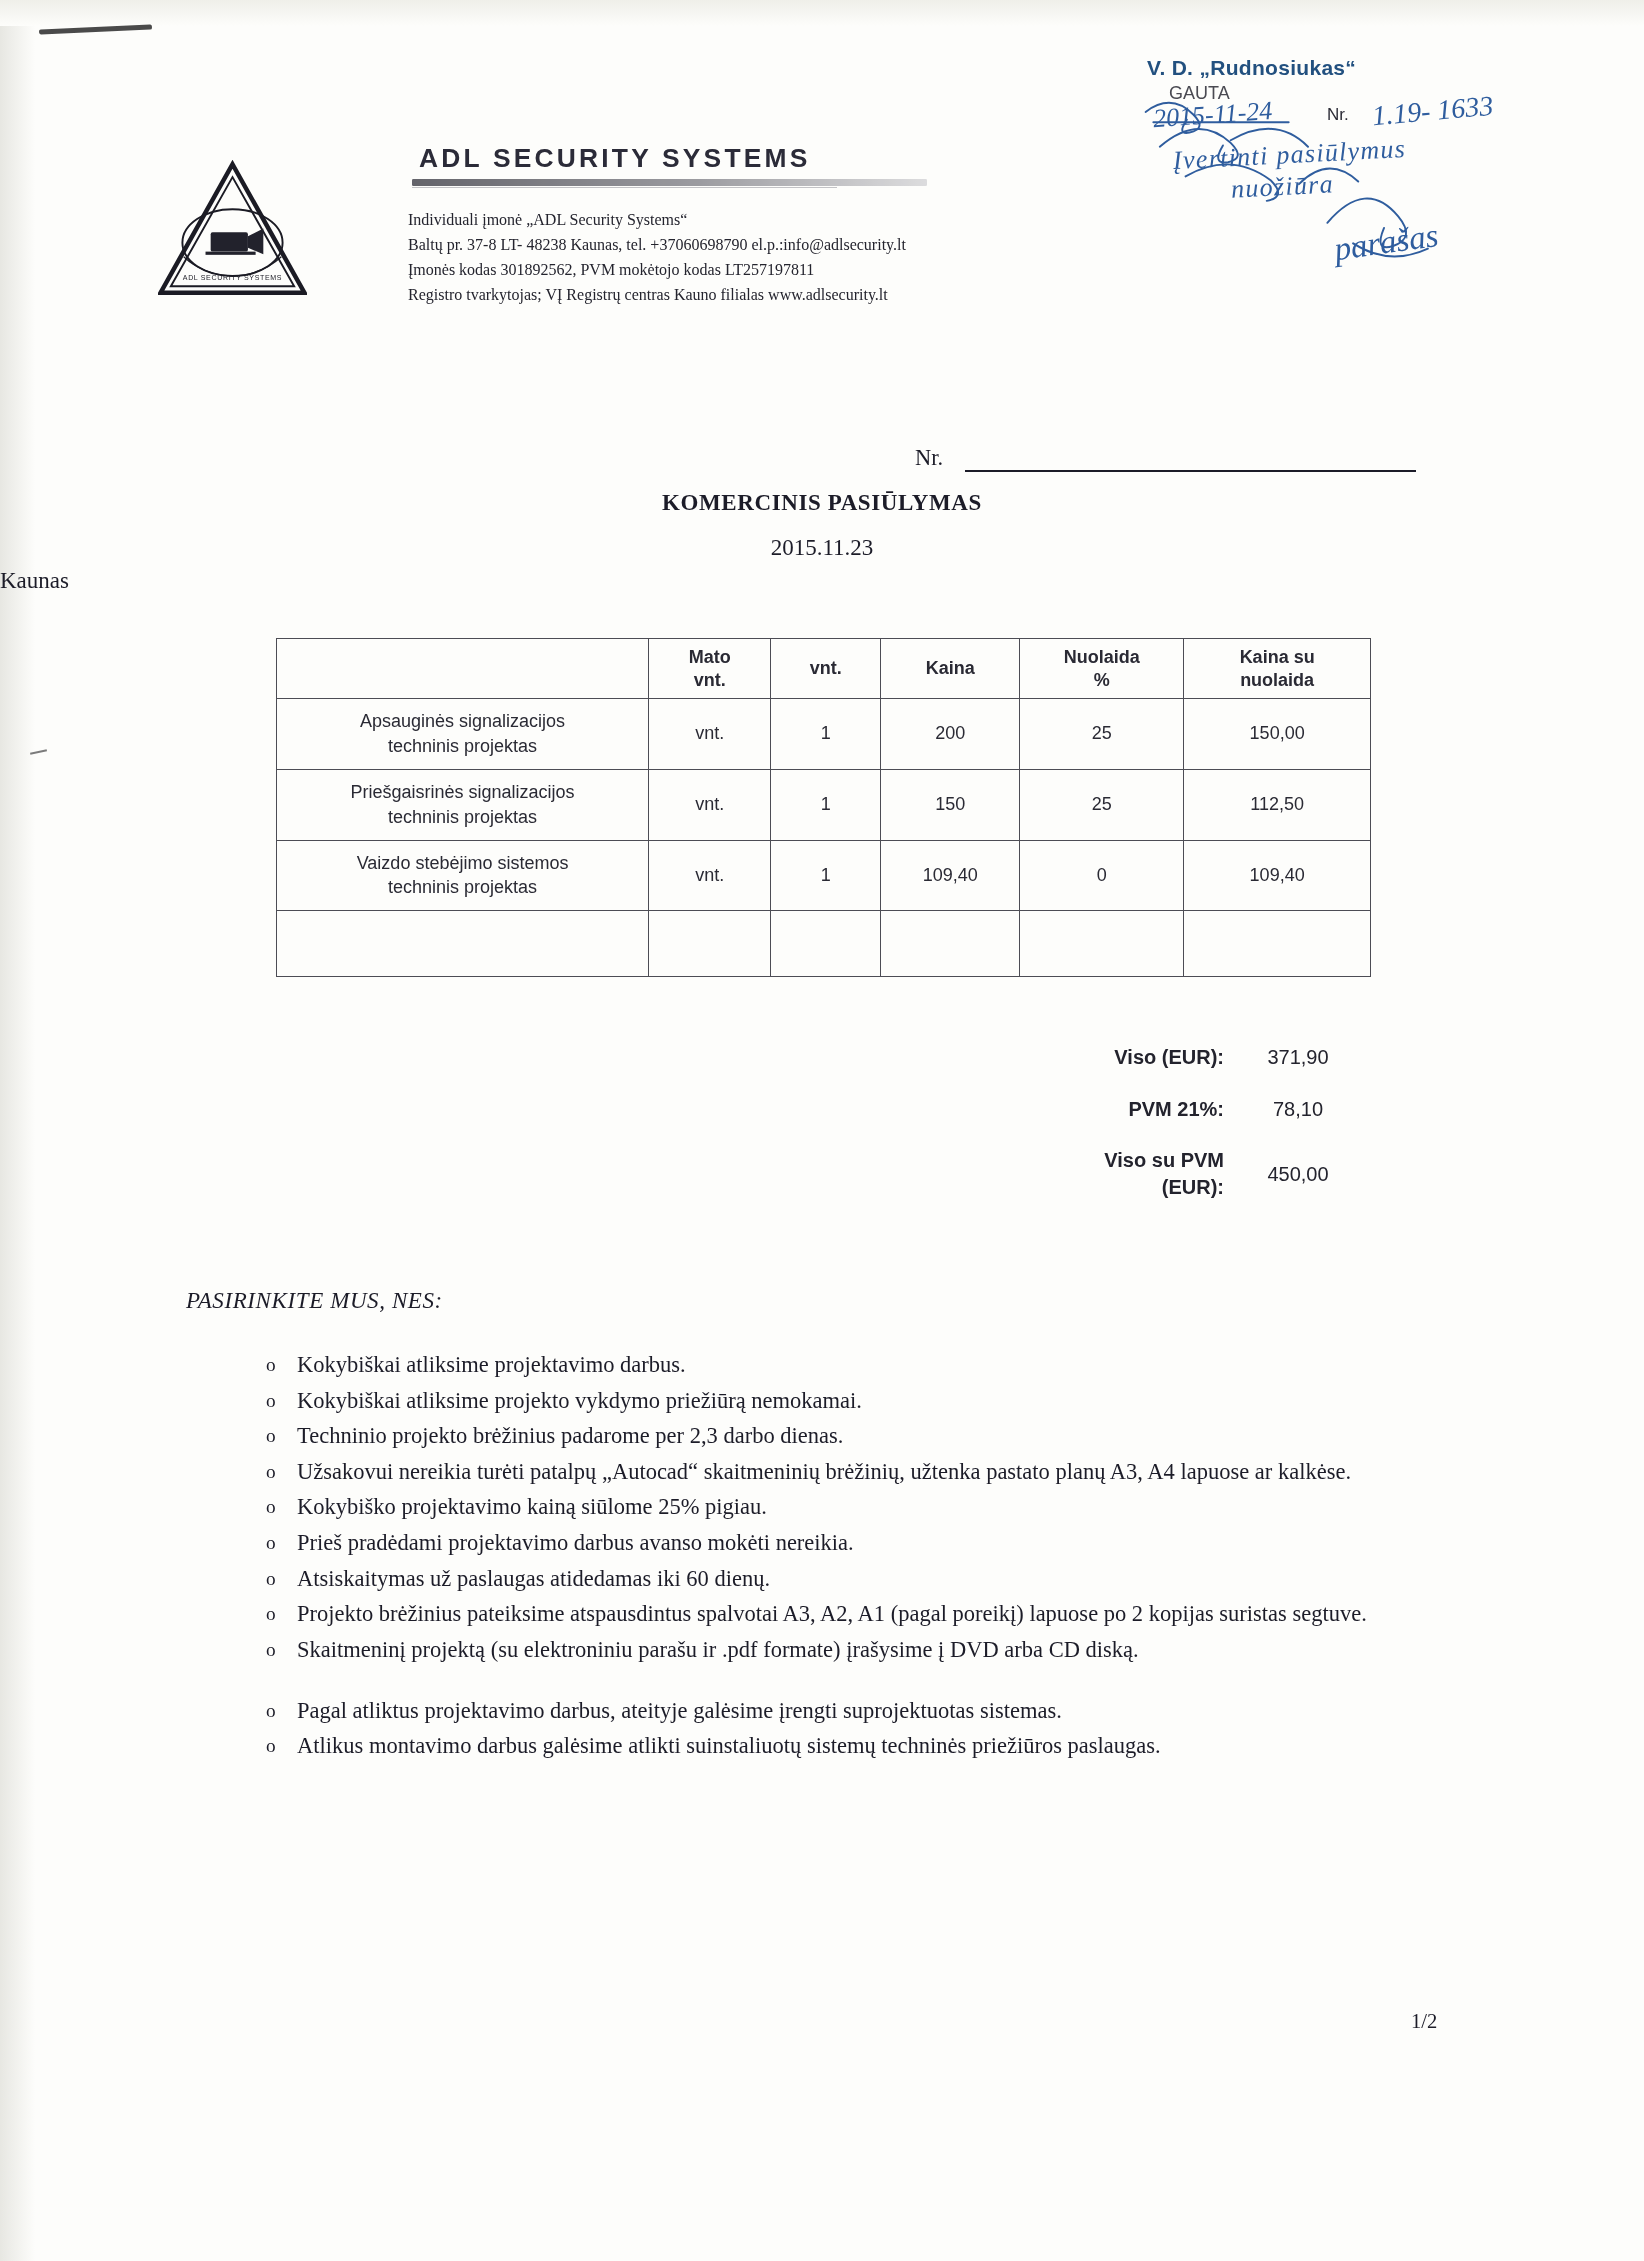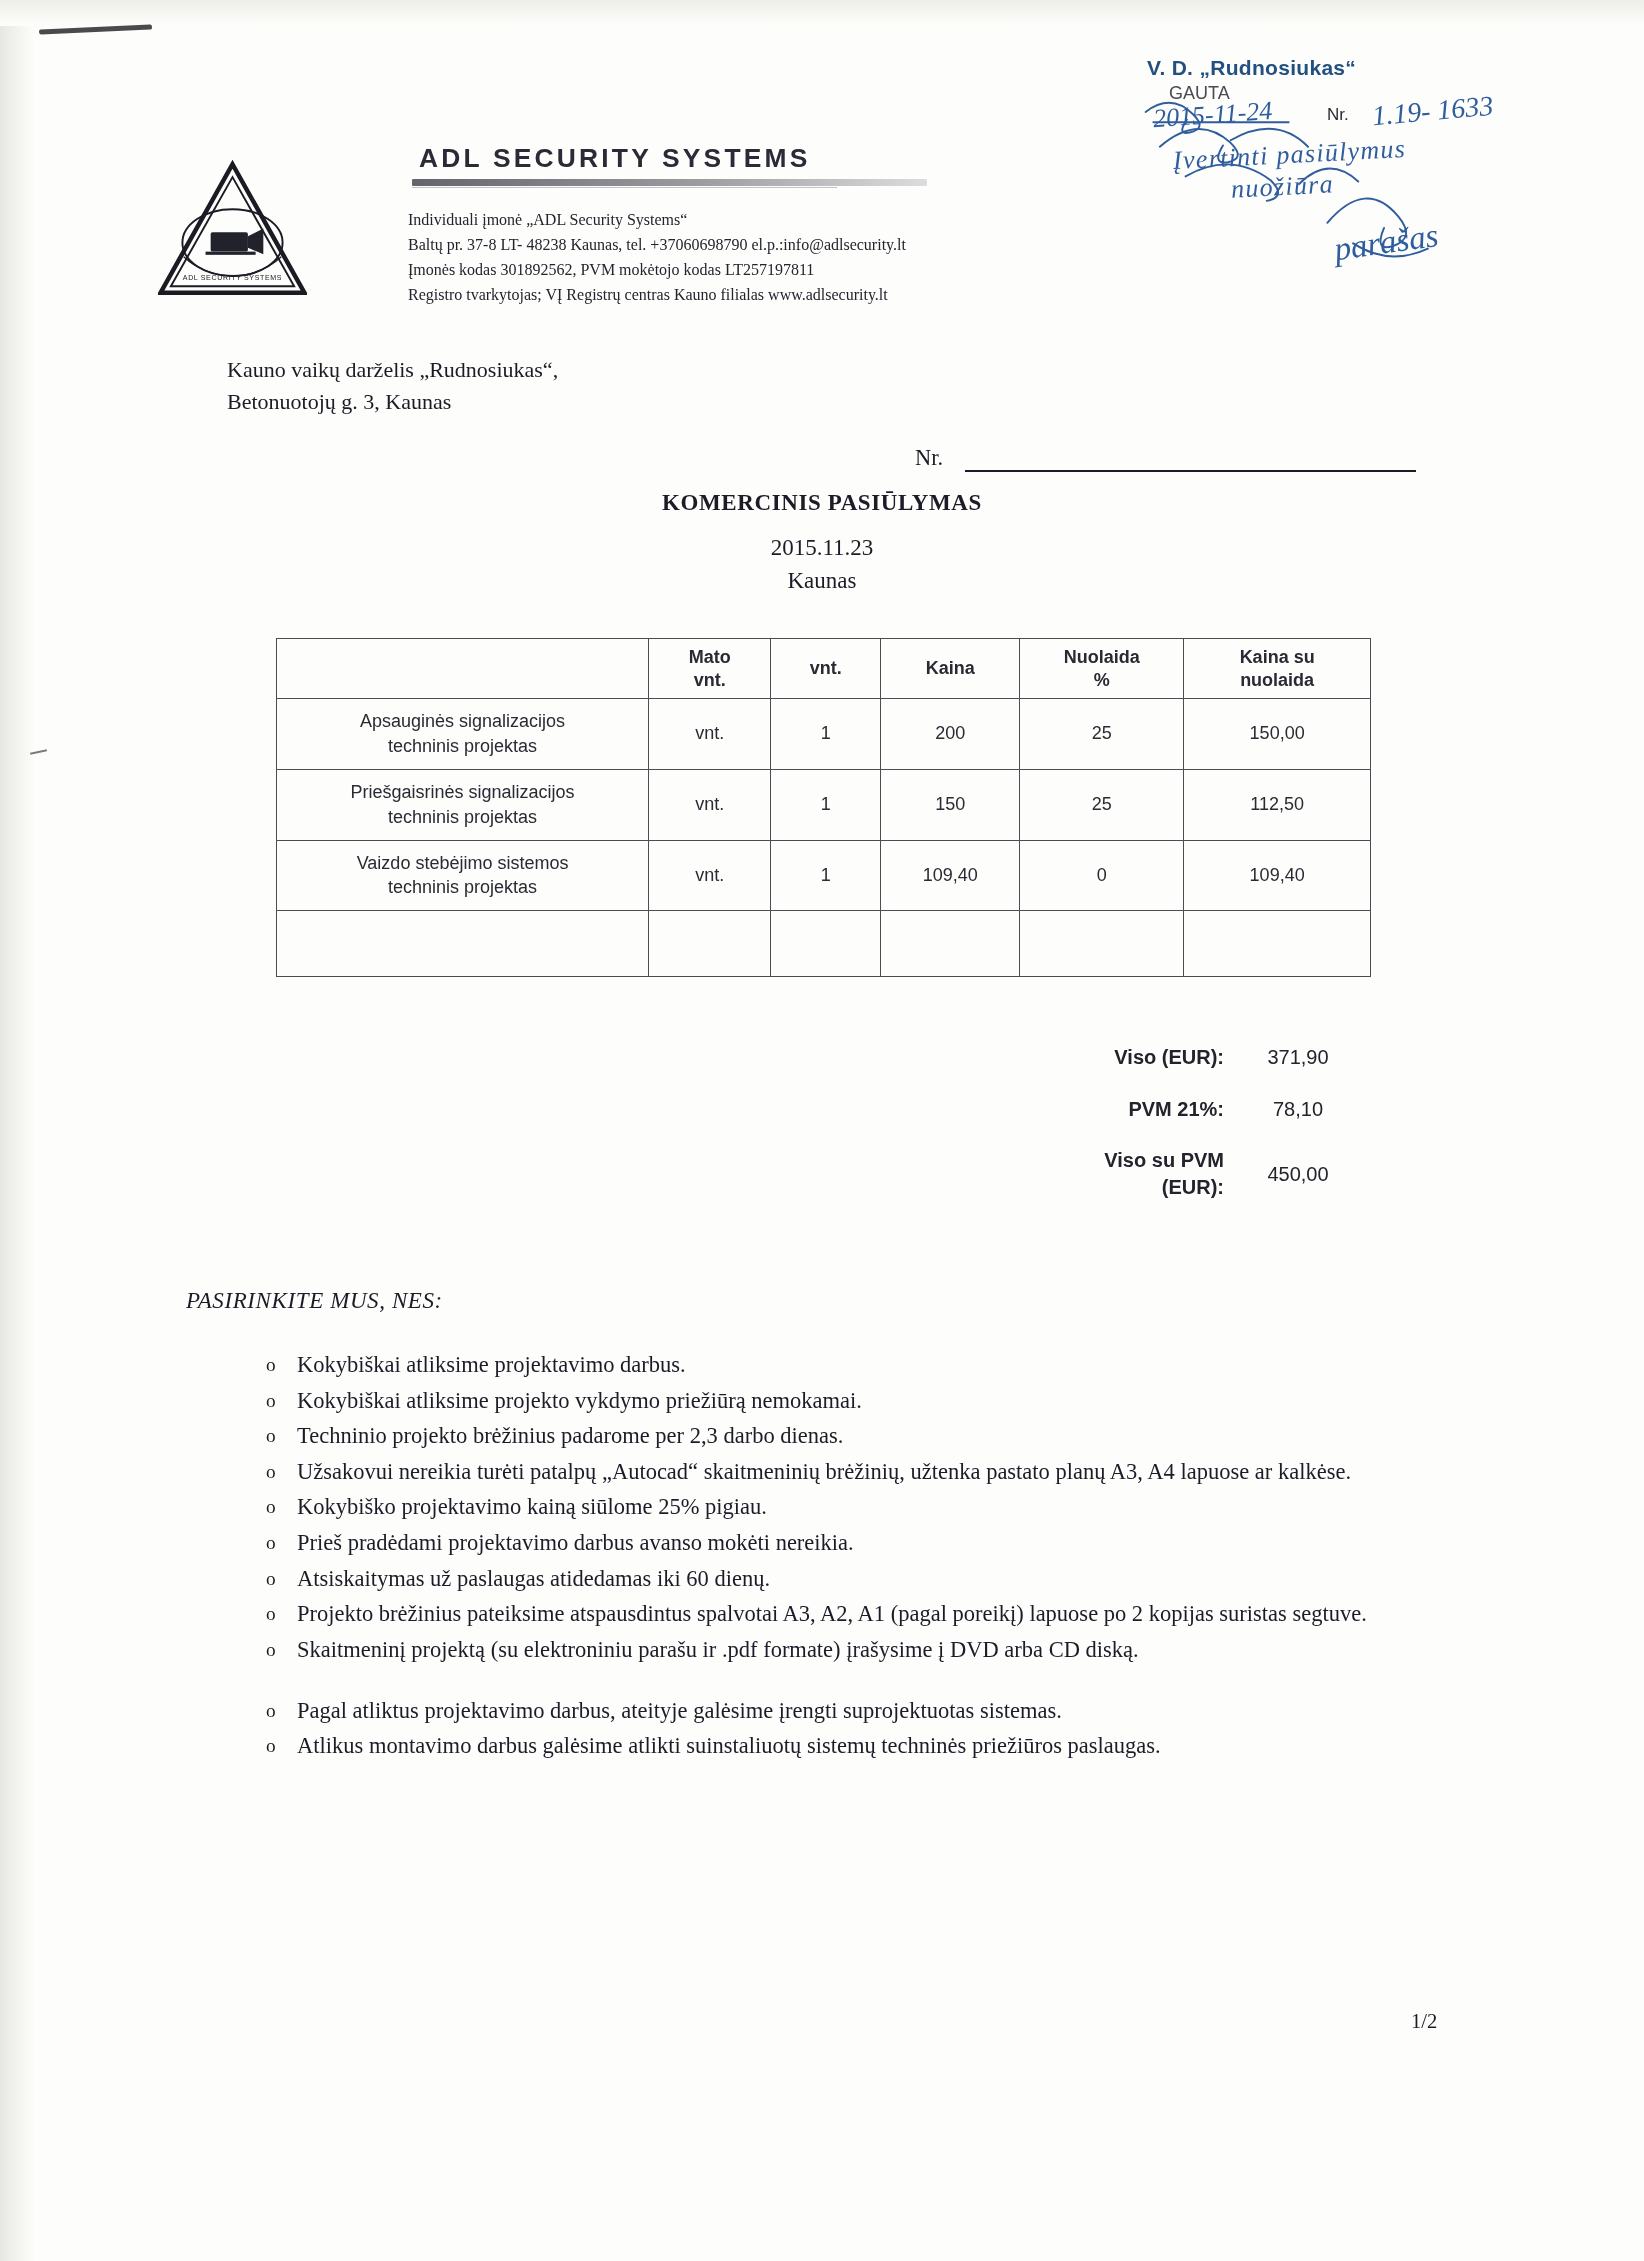--- a/index.html
+++ b/index.html
@@ -189,21 +189,21 @@
     position: absolute;
     left: 0; right: 0;
     top: 535px;
     text-align: center;
     font-size: 23px;
   }
   .doc-city {
     position: absolute;
     left: 0; right: 0;
     top: 568px;
-    text-align: center;
+    text-align: left;
     font-size: 23px;
   }
 
   
   .items-table {
     position: absolute;
     left: 276px;
     top: 638px;
     width: 1095px;
     border-collapse: collapse;
@@ -335,24 +335,20 @@
   <div class="brand">ADL SECURITY SYSTEMS</div>
   <div class="brand-rule"></div>
 
   <div class="company-block">
     <div>Individuali įmonė „ADL Security Systems“</div>
     <div>Baltų pr. 37-8 LT- 48238 Kaunas, tel. +37060698790 el.p.:info@adlsecurity.lt</div>
     <div>Įmonės kodas 301892562, PVM mokėtojo kodas LT257197811</div>
     <div>Registro tvarkytojas; VĮ Registrų centras Kauno filialas www.adlsecurity.lt</div>
   </div>
 
-  <div class="addressee">
-    <div>Kauno vaikų darželis „Rudnosiukas“,</div>
-    <div>Betonuotojų g. 3, Kaunas</div>
-  </div>
 
   <div class="stamp">
     <div class="kg-title">V. D. „Rudnosiukas“</div>
     <div class="gauta">GAUTA</div>
     <div class="hand hand-date">2015-11-24</div>
     <div class="nr-label">Nr.</div>
     <div class="hand hand-nr">1.19- 1633</div>
     <div class="hand hand-line1">Įvertinti pasiūlymus</div>
     <div class="hand hand-line2">nuožiūra</div>
     <div class="hand hand-sign">parašas</div>

